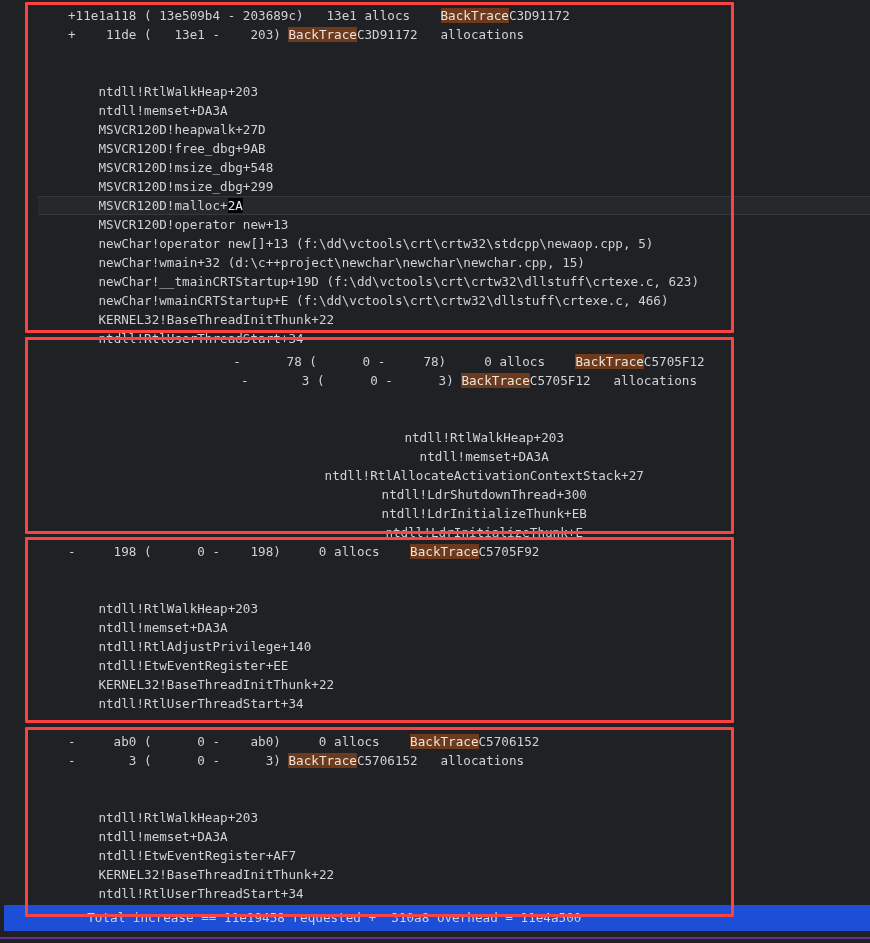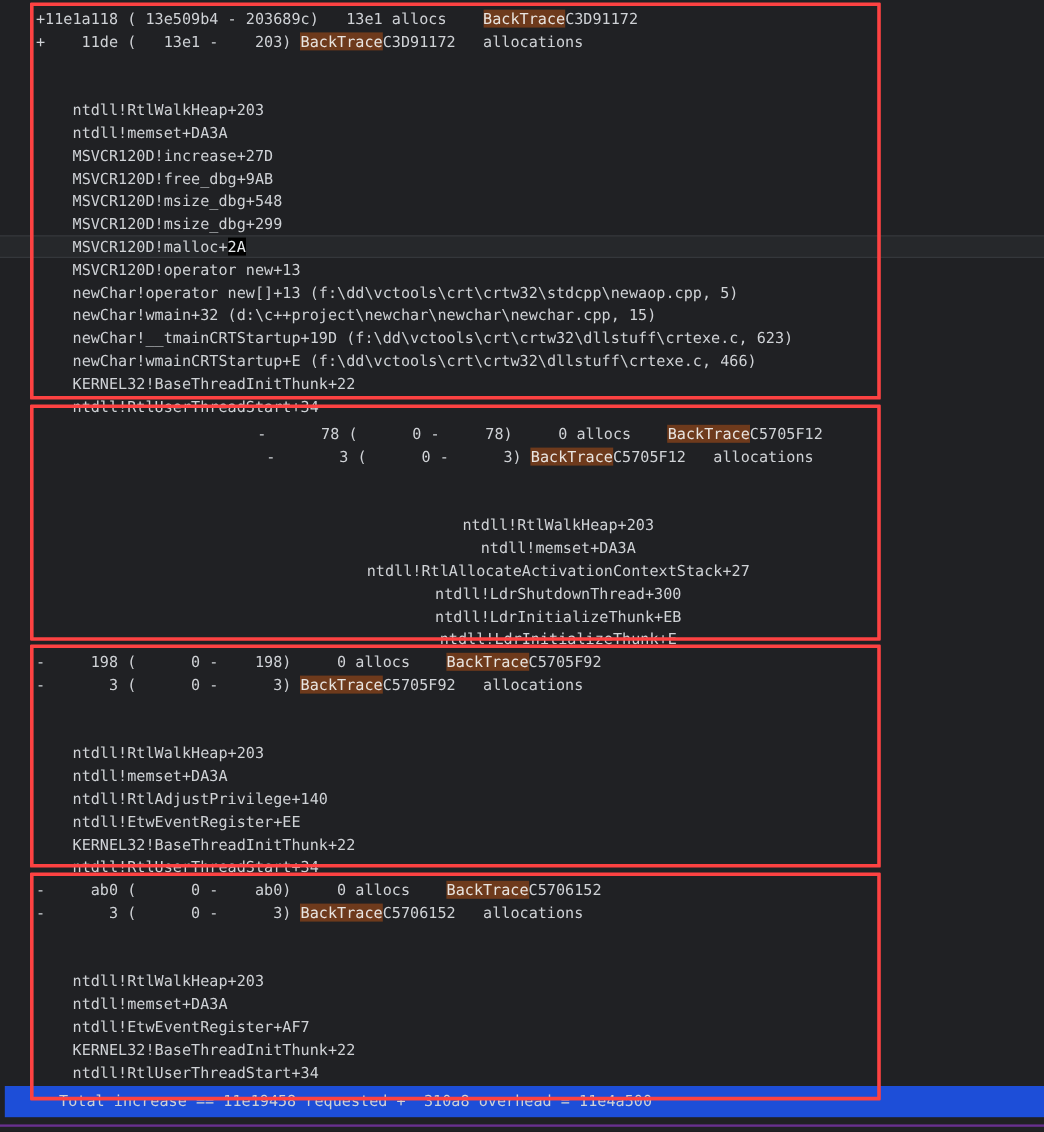--- a/index.html
+++ b/index.html
@@ -34,20 +34,21 @@
 
   .code-line {
     position: relative;
     height: 19px;
     line-height: 19px;
     font-size: 12.6px;
     color: #cfd2d6;
     white-space: pre;
     padding-left: 30px;
     letter-spacing: 0.02px;
+    margin-left: 38px;
   }
 
   .code-line.blank { color: transparent; }
 
   .code-line.current {
     background: #26282b;
     box-shadow: inset 0 1px 0 #34373b, inset 0 -1px 0 #34373b;
   }
 
   .hl-find {
@@ -98,21 +99,21 @@
 
   <div class="code-surface">
 
     <div style="position:absolute; left:0; top:6px; width:870px;">
       <div class="code-line"><span>+11e1a118 ( 13e509b4 - 203689c)   13e1 allocs    </span><span class="hl-find">BackTrace</span><span>C3D91172</span></div>
       <div class="code-line"><span>+    11de (   13e1 -    203) </span><span class="hl-find">BackTrace</span><span>C3D91172   allocations</span></div>
       <div class="code-line blank">&nbsp;</div>
       <div class="code-line blank">&nbsp;</div>
       <div class="code-line">    <span>ntdll!RtlWalkHeap+203</span></div>
       <div class="code-line">    <span>ntdll!memset+DA3A</span></div>
-      <div class="code-line">    <span>MSVCR120D!increase+27D</span></div>
+      <div class="code-line">    <span>MSVCR120D!heapwalk+27D</span></div>
       <div class="code-line">    <span>MSVCR120D!free_dbg+9AB</span></div>
       <div class="code-line">    <span>MSVCR120D!msize_dbg+548</span></div>
       <div class="code-line">    <span>MSVCR120D!msize_dbg+299</span></div>
       <div class="code-line current">    <span>MSVCR120D!malloc+</span><span class="hl-sel">2A</span></div>
       <div class="code-line">    <span>MSVCR120D!operator new+13</span></div>
       <div class="code-line">    <span>newChar!operator new[]+13 (f:\dd\vctools\crt\crtw32\stdcpp\newaop.cpp, 5)</span></div>
       <div class="code-line">    <span>newChar!wmain+32 (d:\c++project\newchar\newchar\newchar.cpp, 15)</span></div>
       <div class="code-line">    <span>newChar!__tmainCRTStartup+19D (f:\dd\vctools\crt\crtw32\dllstuff\crtexe.c, 623)</span></div>
       <div class="code-line">    <span>newChar!wmainCRTStartup+E (f:\dd\vctools\crt\crtw32\dllstuff\crtexe.c, 466)</span></div>
       <div class="code-line">    <span>KERNEL32!BaseThreadInitThunk+22</span></div>
@@ -127,21 +128,20 @@
       <div class="code-line">    <span>ntdll!RtlWalkHeap+203</span></div>
       <div class="code-line">    <span>ntdll!memset+DA3A</span></div>
       <div class="code-line">    <span>ntdll!RtlAllocateActivationContextStack+27</span></div>
       <div class="code-line">    <span>ntdll!LdrShutdownThread+300</span></div>
       <div class="code-line">    <span>ntdll!LdrInitializeThunk+EB</span></div>
       <div class="code-line">    <span>ntdll!LdrInitializeThunk+E</span></div>
     </div>
 
     <div style="position:absolute; left:0; top:542px; width:870px;">
       <div class="code-line"><span>-     198 (      0 -    198)     0 allocs    </span><span class="hl-find">BackTrace</span><span>C5705F92</span></div>
-      <div class="code-line"><span>-       3 (      0 -      3) </span><span class="hl-find">BackTrace</span><span>C5705F92   allocations</span></div>
       <div class="code-line blank">&nbsp;</div>
       <div class="code-line blank">&nbsp;</div>
       <div class="code-line">    <span>ntdll!RtlWalkHeap+203</span></div>
       <div class="code-line">    <span>ntdll!memset+DA3A</span></div>
       <div class="code-line">    <span>ntdll!RtlAdjustPrivilege+140</span></div>
       <div class="code-line">    <span>ntdll!EtwEventRegister+EE</span></div>
       <div class="code-line">    <span>KERNEL32!BaseThreadInitThunk+22</span></div>
       <div class="code-line">    <span>ntdll!RtlUserThreadStart+34</span></div>
     </div>
 

